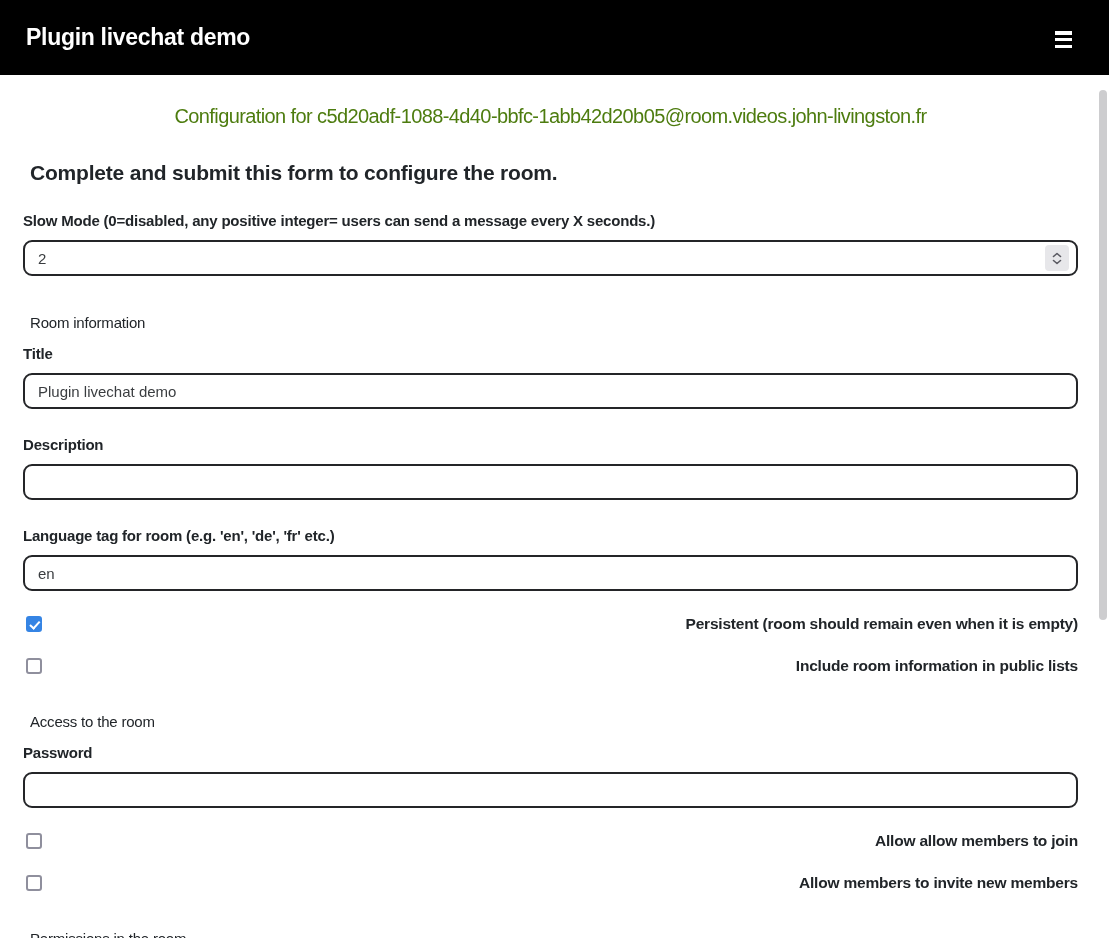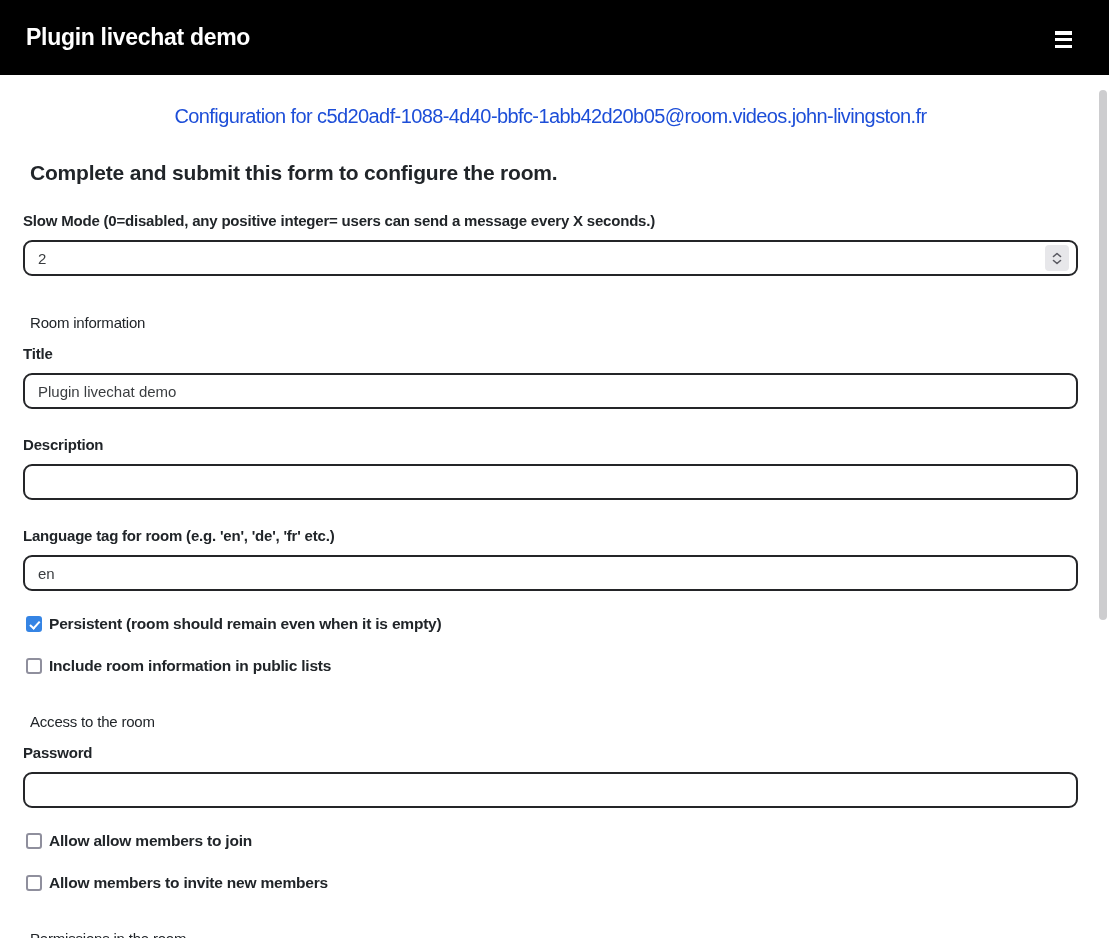--- a/index.html
+++ b/index.html
@@ -16,21 +16,21 @@
     position: absolute; right: 37px; top: 31px; width: 17px; height: 17px;
     background: transparent; border: none; cursor: pointer; padding: 0;
     display: flex; flex-direction: column; justify-content: space-between;
   }
   .menu-btn span { display: block; width: 17px; height: 3.5px; background: #ffffff; }
 
   
   main { padding: 0 31px 0 23px; }
   h2.page-heading {
     margin-top: 30px; text-align: center; font-size: 20px; font-weight: 400;
-    color: #1d4ed8; letter-spacing: -0.6px;
+    color: #4d7c0f; letter-spacing: -0.6px;
   }
   .instructions { margin-top: 33px; padding-left: 7px; font-size: 21px; letter-spacing: -0.2px; font-weight: bold; }
 
   .field-label { display: block; margin-top: 27px; margin-bottom: 11px; font-size: 15px; font-weight: bold; letter-spacing: -0.2px; }
   .field-label.first { margin-top: 27px; }
 
   .legend { margin-top: 38px; margin-bottom: 14px; padding-left: 7px; font-size: 15px; letter-spacing: -0.2px; }
 
   .input-wrap { position: relative; }
   .text-input {
@@ -41,21 +41,21 @@
   }
   .text-input::-webkit-inner-spin-button, .text-input::-webkit-outer-spin-button { -webkit-appearance: none; }
 
   .stepper {
     position: absolute; right: 9px; top: 5px; width: 24px; height: 26px;
     background: #e7e7ea; border-radius: 4px; display: flex; flex-direction: column;
     align-items: center; justify-content: center; cursor: pointer; gap: 1px;
   }
   .stepper svg { display: block; }
 
-  .checkbox-row { display: flex; align-items: center; margin-top: 24px; cursor: pointer; }
+  .checkbox-row { display: flex; align-items: center; margin-top: 24px; cursor: pointer; justify-content: space-between; }
   .checkbox-row input[type="checkbox"] {
     appearance: none; -webkit-appearance: none; width: 16px; height: 16px;
     border: 2px solid #8f8f9d; border-radius: 3px; background: #ffffff;
     margin: 0 7px 0 3px; flex: none; cursor: pointer; position: relative;
   }
   .checkbox-row input[type="checkbox"]:checked { background: #3584e4; border-color: #3584e4; }
   .checkbox-row input[type="checkbox"]:checked::after {
     content: ""; position: absolute; left: 3.5px; top: 0.5px; width: 4px; height: 7.5px;
     border: solid #ffffff; border-width: 0 2px 2px 0; transform: rotate(42deg);
   }

